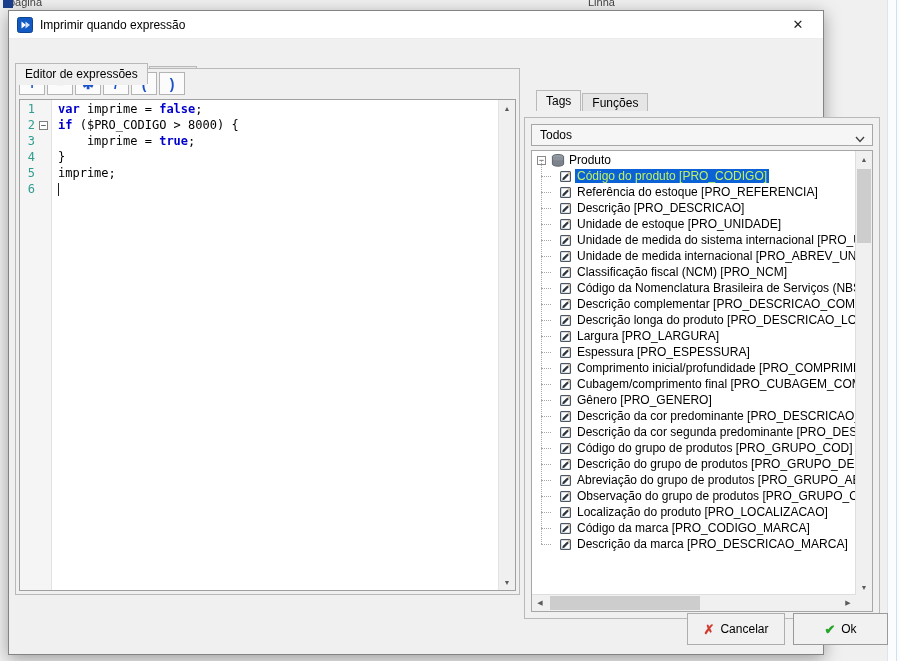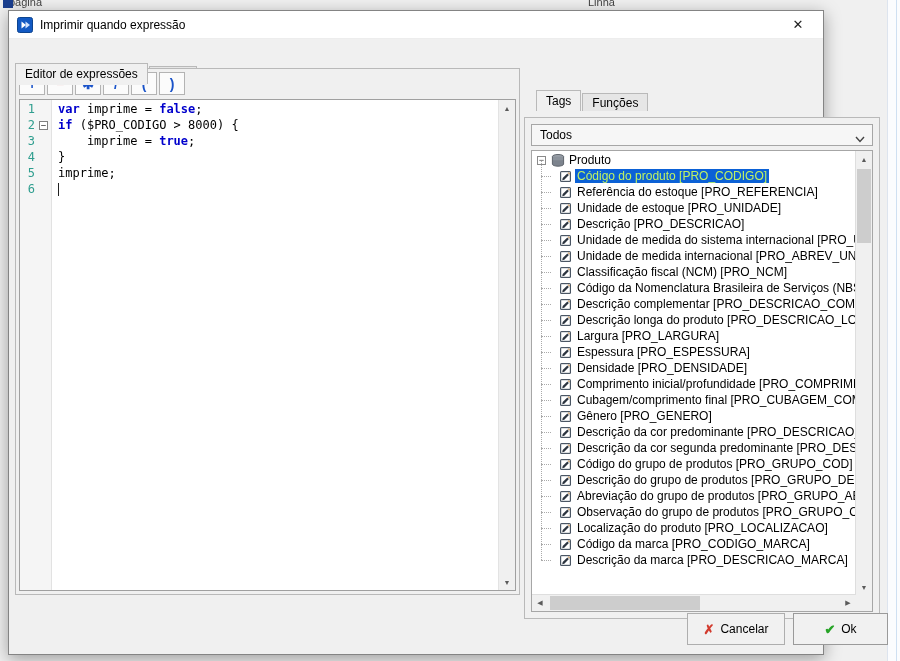--- a/index.html
+++ b/index.html
@@ -192,38 +192,38 @@
                 </svg></span>
               <span class="tlabel">Referência do estoque [PRO_REFERENCIA]</span>
             </div>
             <div class="trow item">
               <span class="tagicon"><svg width="13" height="13" viewBox="0 0 13 13">
                   <rect x="1" y="1" width="11" height="11" rx="1.5" fill="#4a5664"></rect>
                   <rect x="2.2" y="2.2" width="8.6" height="8.6" fill="#fff"></rect>
                   <path d="M3.2 10.2l.5-2.1 4.6-4.6 1.6 1.6-4.6 4.6z" fill="#2c3540"></path>
                   <path d="M8.8 3l1.6 1.6.7-.7L9.5 2.3z" fill="#c98f4e"></path>
                 </svg></span>
+              <span class="tlabel">Descrição [PRO_DESCRICAO]</span>
+            </div>
+            <div class="trow item">
+              <span class="tagicon"><svg width="13" height="13" viewBox="0 0 13 13">
+                  <rect x="1" y="1" width="11" height="11" rx="1.5" fill="#4a5664"></rect>
+                  <rect x="2.2" y="2.2" width="8.6" height="8.6" fill="#fff"></rect>
+                  <path d="M3.2 10.2l.5-2.1 4.6-4.6 1.6 1.6-4.6 4.6z" fill="#2c3540"></path>
+                  <path d="M8.8 3l1.6 1.6.7-.7L9.5 2.3z" fill="#c98f4e"></path>
+                </svg></span>
               <span class="tlabel">Unidade de estoque [PRO_UNIDADE]</span>
             </div>
             <div class="trow item">
               <span class="tagicon"><svg width="13" height="13" viewBox="0 0 13 13">
                   <rect x="1" y="1" width="11" height="11" rx="1.5" fill="#4a5664"></rect>
                   <rect x="2.2" y="2.2" width="8.6" height="8.6" fill="#fff"></rect>
                   <path d="M3.2 10.2l.5-2.1 4.6-4.6 1.6 1.6-4.6 4.6z" fill="#2c3540"></path>
                   <path d="M8.8 3l1.6 1.6.7-.7L9.5 2.3z" fill="#c98f4e"></path>
                 </svg></span>
-              <span class="tlabel">Descrição [PRO_DESCRICAO]</span>
-            </div>
-            <div class="trow item">
-              <span class="tagicon"><svg width="13" height="13" viewBox="0 0 13 13">
-                  <rect x="1" y="1" width="11" height="11" rx="1.5" fill="#4a5664"></rect>
-                  <rect x="2.2" y="2.2" width="8.6" height="8.6" fill="#fff"></rect>
-                  <path d="M3.2 10.2l.5-2.1 4.6-4.6 1.6 1.6-4.6 4.6z" fill="#2c3540"></path>
-                  <path d="M8.8 3l1.6 1.6.7-.7L9.5 2.3z" fill="#c98f4e"></path>
-                </svg></span>
               <span class="tlabel">Unidade de medida do sistema internacional [PRO_UNIDAD</span>
             </div>
             <div class="trow item">
               <span class="tagicon"><svg width="13" height="13" viewBox="0 0 13 13">
                   <rect x="1" y="1" width="11" height="11" rx="1.5" fill="#4a5664"></rect>
                   <rect x="2.2" y="2.2" width="8.6" height="8.6" fill="#fff"></rect>
                   <path d="M3.2 10.2l.5-2.1 4.6-4.6 1.6 1.6-4.6 4.6z" fill="#2c3540"></path>
                   <path d="M8.8 3l1.6 1.6.7-.7L9.5 2.3z" fill="#c98f4e"></path>
                 </svg></span>
               <span class="tlabel">Unidade de medida internacional [PRO_ABREV_UNI_INTER</span>
@@ -274,29 +274,20 @@
               <span class="tlabel">Largura [PRO_LARGURA]</span>
             </div>
             <div class="trow item">
               <span class="tagicon"><svg width="13" height="13" viewBox="0 0 13 13">
                   <rect x="1" y="1" width="11" height="11" rx="1.5" fill="#4a5664"></rect>
                   <rect x="2.2" y="2.2" width="8.6" height="8.6" fill="#fff"></rect>
                   <path d="M3.2 10.2l.5-2.1 4.6-4.6 1.6 1.6-4.6 4.6z" fill="#2c3540"></path>
                   <path d="M8.8 3l1.6 1.6.7-.7L9.5 2.3z" fill="#c98f4e"></path>
                 </svg></span>
               <span class="tlabel">Espessura [PRO_ESPESSURA]</span>
-            </div>
-            <div class="trow item">
-              <span class="tagicon"><svg width="13" height="13" viewBox="0 0 13 13">
-                  <rect x="1" y="1" width="11" height="11" rx="1.5" fill="#4a5664"></rect>
-                  <rect x="2.2" y="2.2" width="8.6" height="8.6" fill="#fff"></rect>
-                  <path d="M3.2 10.2l.5-2.1 4.6-4.6 1.6 1.6-4.6 4.6z" fill="#2c3540"></path>
-                  <path d="M8.8 3l1.6 1.6.7-.7L9.5 2.3z" fill="#c98f4e"></path>
-                </svg></span>
-              <span class="tlabel">Densidade [PRO_DENSIDADE]</span>
             </div>
             <div class="trow item">
               <span class="tagicon"><svg width="13" height="13" viewBox="0 0 13 13">
                   <rect x="1" y="1" width="11" height="11" rx="1.5" fill="#4a5664"></rect>
                   <rect x="2.2" y="2.2" width="8.6" height="8.6" fill="#fff"></rect>
                   <path d="M3.2 10.2l.5-2.1 4.6-4.6 1.6 1.6-4.6 4.6z" fill="#2c3540"></path>
                   <path d="M8.8 3l1.6 1.6.7-.7L9.5 2.3z" fill="#c98f4e"></path>
                 </svg></span>
               <span class="tlabel">Comprimento inicial/profundidade [PRO_COMPRIMENTO]</span>
             </div>

